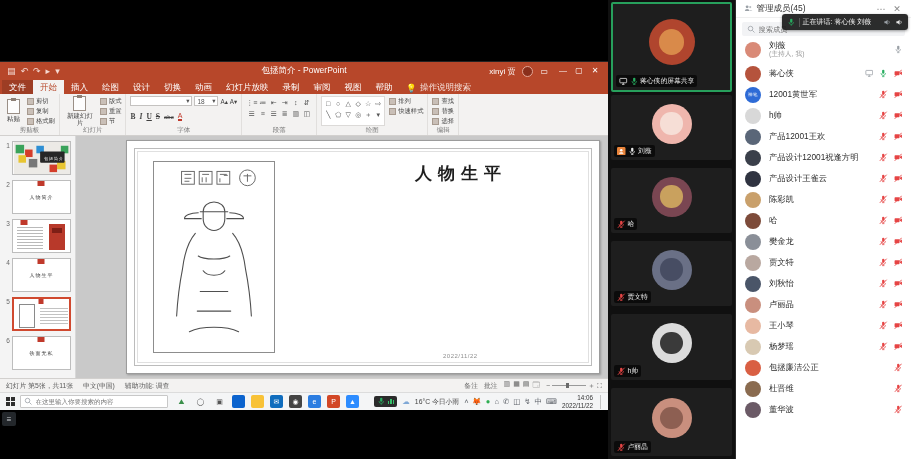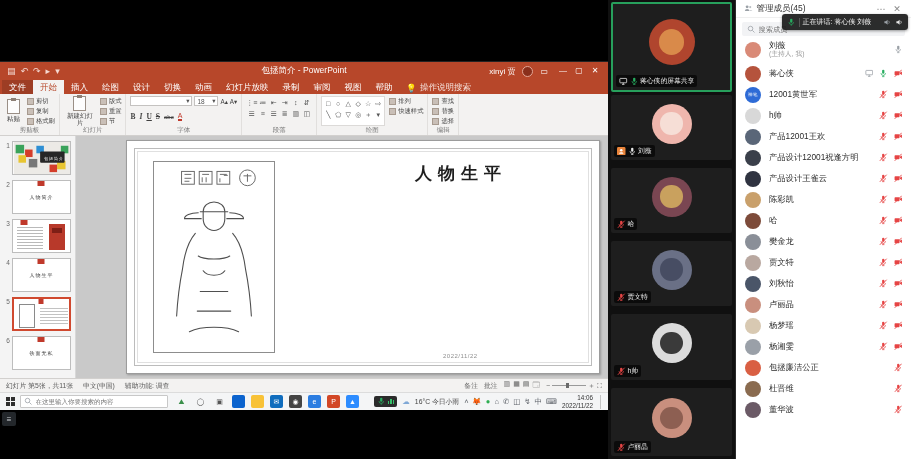--- a/index.html
+++ b/index.html
@@ -915,20 +915,43 @@
             <span class="ic sm c-red">
               <svg viewBox="0 0 12 12">
                 <rect x="0.8" y="3.2" width="7" height="5.6" rx="1" fill="currentColor"></rect>
                 <path d="M8.2 5.4 11.2 3.6v4.8L8.2 6.6z" fill="currentColor"></path>
                 <line x1="1" y1="11" x2="11" y2="1" stroke="currentColor" stroke-width="1.3"></line>
               </svg>
             </span>
           </span>
         </div>
         <div class="prow">
+          <span class="pav" style="background: rgb(231, 185, 162);"></span>
+          <span class="pmeta">
+            <div class="pname">王小琴</div>
+          </span>
+          <span class="picons">
+            <span class="ic sm c-red">
+              <svg viewBox="0 0 12 12">
+                <rect x="4.4" y="1" width="3.2" height="5.8" rx="1.6" fill="currentColor"></rect>
+                <path d="M2.8 5.8a3.2 3.2 0 0 0 6.4 0" fill="none" stroke="currentColor" stroke-width="1"></path>
+                <path d="M6 9v1.8M4.3 10.8h3.4" stroke="currentColor" stroke-width="1"></path>
+                <line x1="1.2" y1="11" x2="10.8" y2="1" stroke="currentColor" stroke-width="1.3"></line>
+              </svg>
+            </span>
+            <span class="ic sm c-red">
+              <svg viewBox="0 0 12 12">
+                <rect x="0.8" y="3.2" width="7" height="5.6" rx="1" fill="currentColor"></rect>
+                <path d="M8.2 5.4 11.2 3.6v4.8L8.2 6.6z" fill="currentColor"></path>
+                <line x1="1" y1="11" x2="11" y2="1" stroke="currentColor" stroke-width="1.3"></line>
+              </svg>
+            </span>
+          </span>
+        </div>
+        <div class="prow">
           <span class="pav" style="background: rgb(216, 201, 178);"></span>
           <span class="pmeta">
             <div class="pname">杨梦瑶</div>
           </span>
           <span class="picons">
             <span class="ic sm c-red">
               <svg viewBox="0 0 12 12">
                 <rect x="4.4" y="1" width="3.2" height="5.8" rx="1.6" fill="currentColor"></rect>
                 <path d="M2.8 5.8a3.2 3.2 0 0 0 6.4 0" fill="none" stroke="currentColor" stroke-width="1"></path>
                 <path d="M6 9v1.8M4.3 10.8h3.4" stroke="currentColor" stroke-width="1"></path>
@@ -938,43 +961,20 @@
             <span class="ic sm c-red">
               <svg viewBox="0 0 12 12">
                 <rect x="0.8" y="3.2" width="7" height="5.6" rx="1" fill="currentColor"></rect>
                 <path d="M8.2 5.4 11.2 3.6v4.8L8.2 6.6z" fill="currentColor"></path>
                 <line x1="1" y1="11" x2="11" y2="1" stroke="currentColor" stroke-width="1.3"></line>
               </svg>
             </span>
           </span>
         </div>
         <div class="prow">
-          <span class="pav" style="background: rgb(154, 160, 168);"></span>
-          <span class="pmeta">
-            <div class="pname">杨湘雯</div>
-          </span>
-          <span class="picons">
-            <span class="ic sm c-red">
-              <svg viewBox="0 0 12 12">
-                <rect x="4.4" y="1" width="3.2" height="5.8" rx="1.6" fill="currentColor"></rect>
-                <path d="M2.8 5.8a3.2 3.2 0 0 0 6.4 0" fill="none" stroke="currentColor" stroke-width="1"></path>
-                <path d="M6 9v1.8M4.3 10.8h3.4" stroke="currentColor" stroke-width="1"></path>
-                <line x1="1.2" y1="11" x2="10.8" y2="1" stroke="currentColor" stroke-width="1.3"></line>
-              </svg>
-            </span>
-            <span class="ic sm c-red">
-              <svg viewBox="0 0 12 12">
-                <rect x="0.8" y="3.2" width="7" height="5.6" rx="1" fill="currentColor"></rect>
-                <path d="M8.2 5.4 11.2 3.6v4.8L8.2 6.6z" fill="currentColor"></path>
-                <line x1="1" y1="11" x2="11" y2="1" stroke="currentColor" stroke-width="1.3"></line>
-              </svg>
-            </span>
-          </span>
-        </div>
-        <div class="prow">
           <span class="pav" style="background: rgb(217, 95, 67);"></span>
           <span class="pmeta">
             <div class="pname">包拯廉洁公正</div>
           </span>
           <span class="picons">
             <span class="ic sm c-red">
               <svg viewBox="0 0 12 12">
                 <rect x="4.4" y="1" width="3.2" height="5.8" rx="1.6" fill="currentColor"></rect>
                 <path d="M2.8 5.8a3.2 3.2 0 0 0 6.4 0" fill="none" stroke="currentColor" stroke-width="1"></path>
                 <path d="M6 9v1.8M4.3 10.8h3.4" stroke="currentColor" stroke-width="1"></path>

